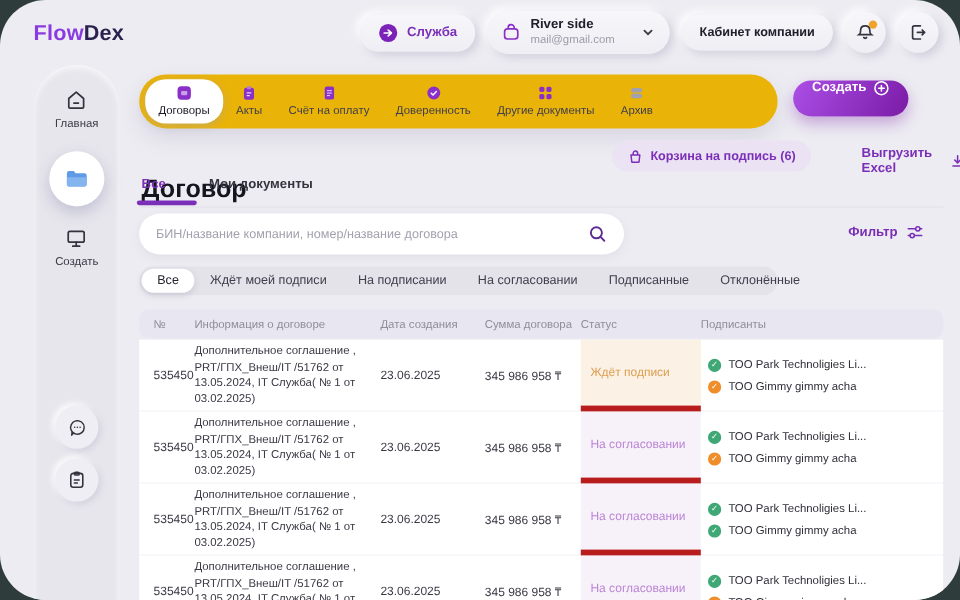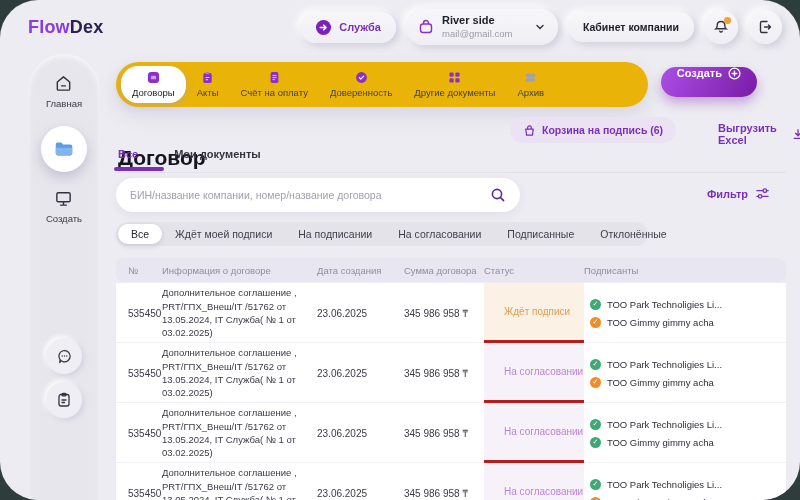--- a/index.html
+++ b/index.html
@@ -81,21 +81,21 @@
   .thead { position:absolute; left:4px; top:204px; width:670px; height:24px; background:#E8E6F0; border-radius:8px;
            display:grid; grid-template-columns:46px 155px 87px 80px 100px 1fr; align-items:center;
            font-size:9.5px; color:#8F8E9C; }
   .thead .hc:first-child { padding-left:12px; }
   .tbody { position:absolute; left:4px; top:229px; width:670px; bottom:0; background:#fff; overflow:hidden; }
   .trow { display:grid; grid-template-columns:46px 155px 87px 80px 100px 1fr; height:60px;
           box-shadow:inset 0 -1px 0 #F1F0F6; cursor:pointer; }
   .cell { display:flex; align-items:center; font-size:10px; color:#3A3A46; }
   .c-num { padding-left:12px; }
   .c-info { font-size:9.5px; line-height:1.4; padding-right:6px; }
-  .c-status { height:100%; border-bottom:3px solid #b91c1c; padding-left:20px; font-size:10px; }
+  .c-status { height:100%; border-bottom:5px solid #b91c1c; padding-left:8px; font-size:10px; }
   .c-status.waiting { background:#FBF1E4; color:#DD9E52; }
   .c-status.approval { background:#F7F2F9; color:#BC83D6; }
   .c-signers { flex-direction:column; align-items:flex-start; justify-content:center; gap:7px; padding-left:6px; }
   .signer { display:flex; align-items:center; gap:6px; }
   .sbadge { width:11px; height:11px; border-radius:50%; color:#fff; font-size:7px; display:flex; align-items:center; justify-content:center; flex:none; }
   .sbadge.signed { background:#3FA874; }
   .sbadge.pending { background:#EE8D2A; }
   .sname { font-size:9.5px; color:#2E2E38; white-space:nowrap; }
 </style>
 </head>

